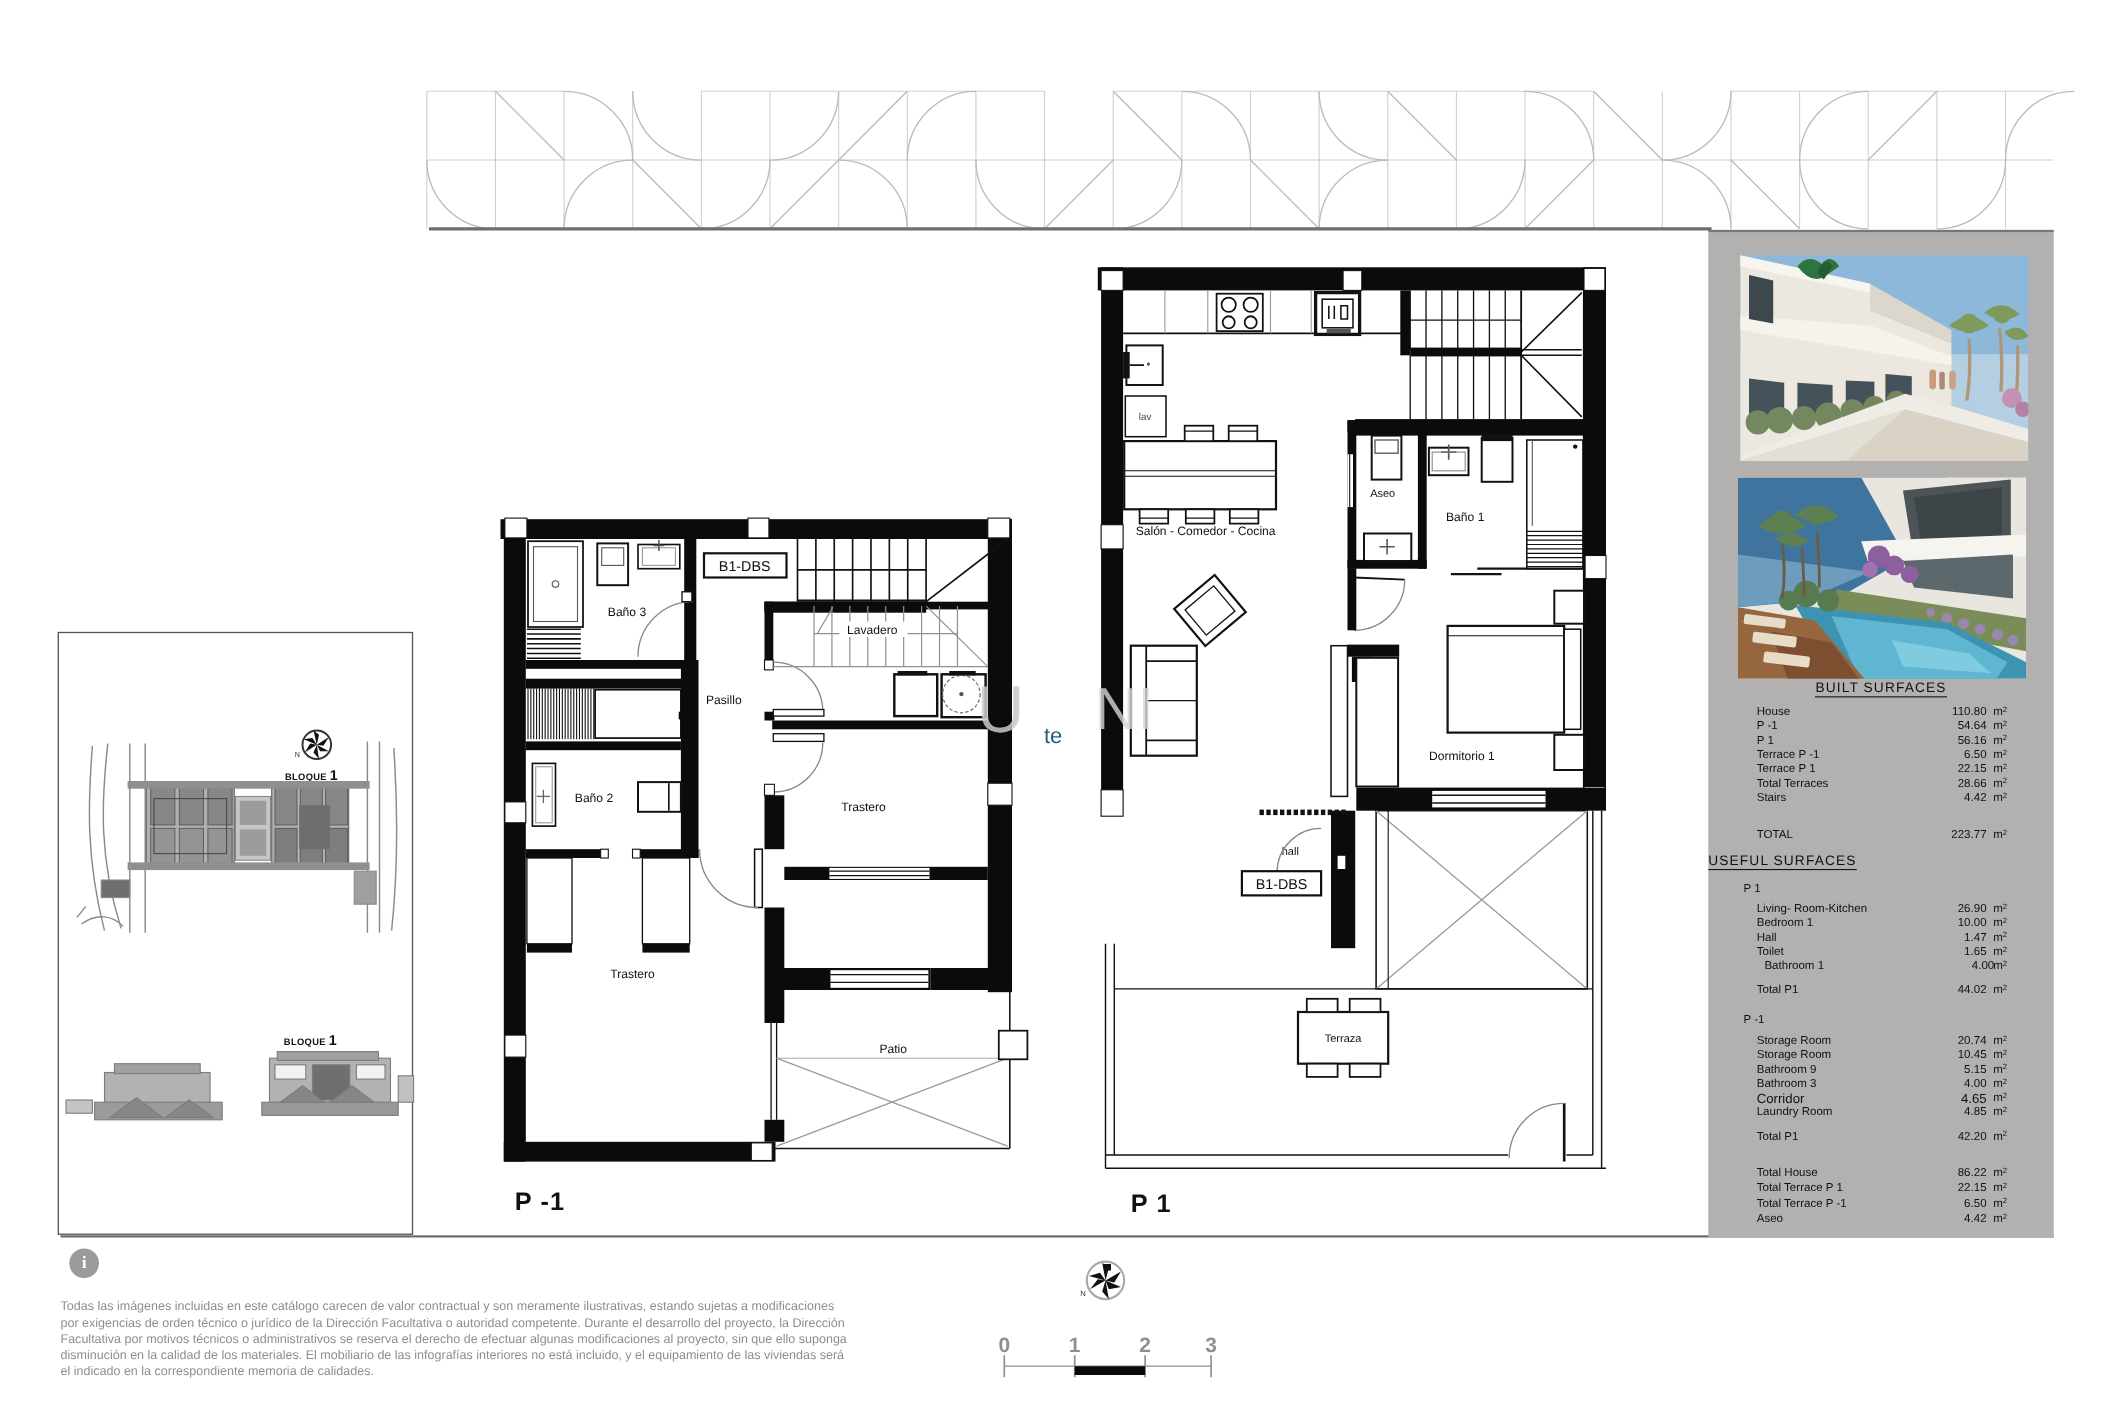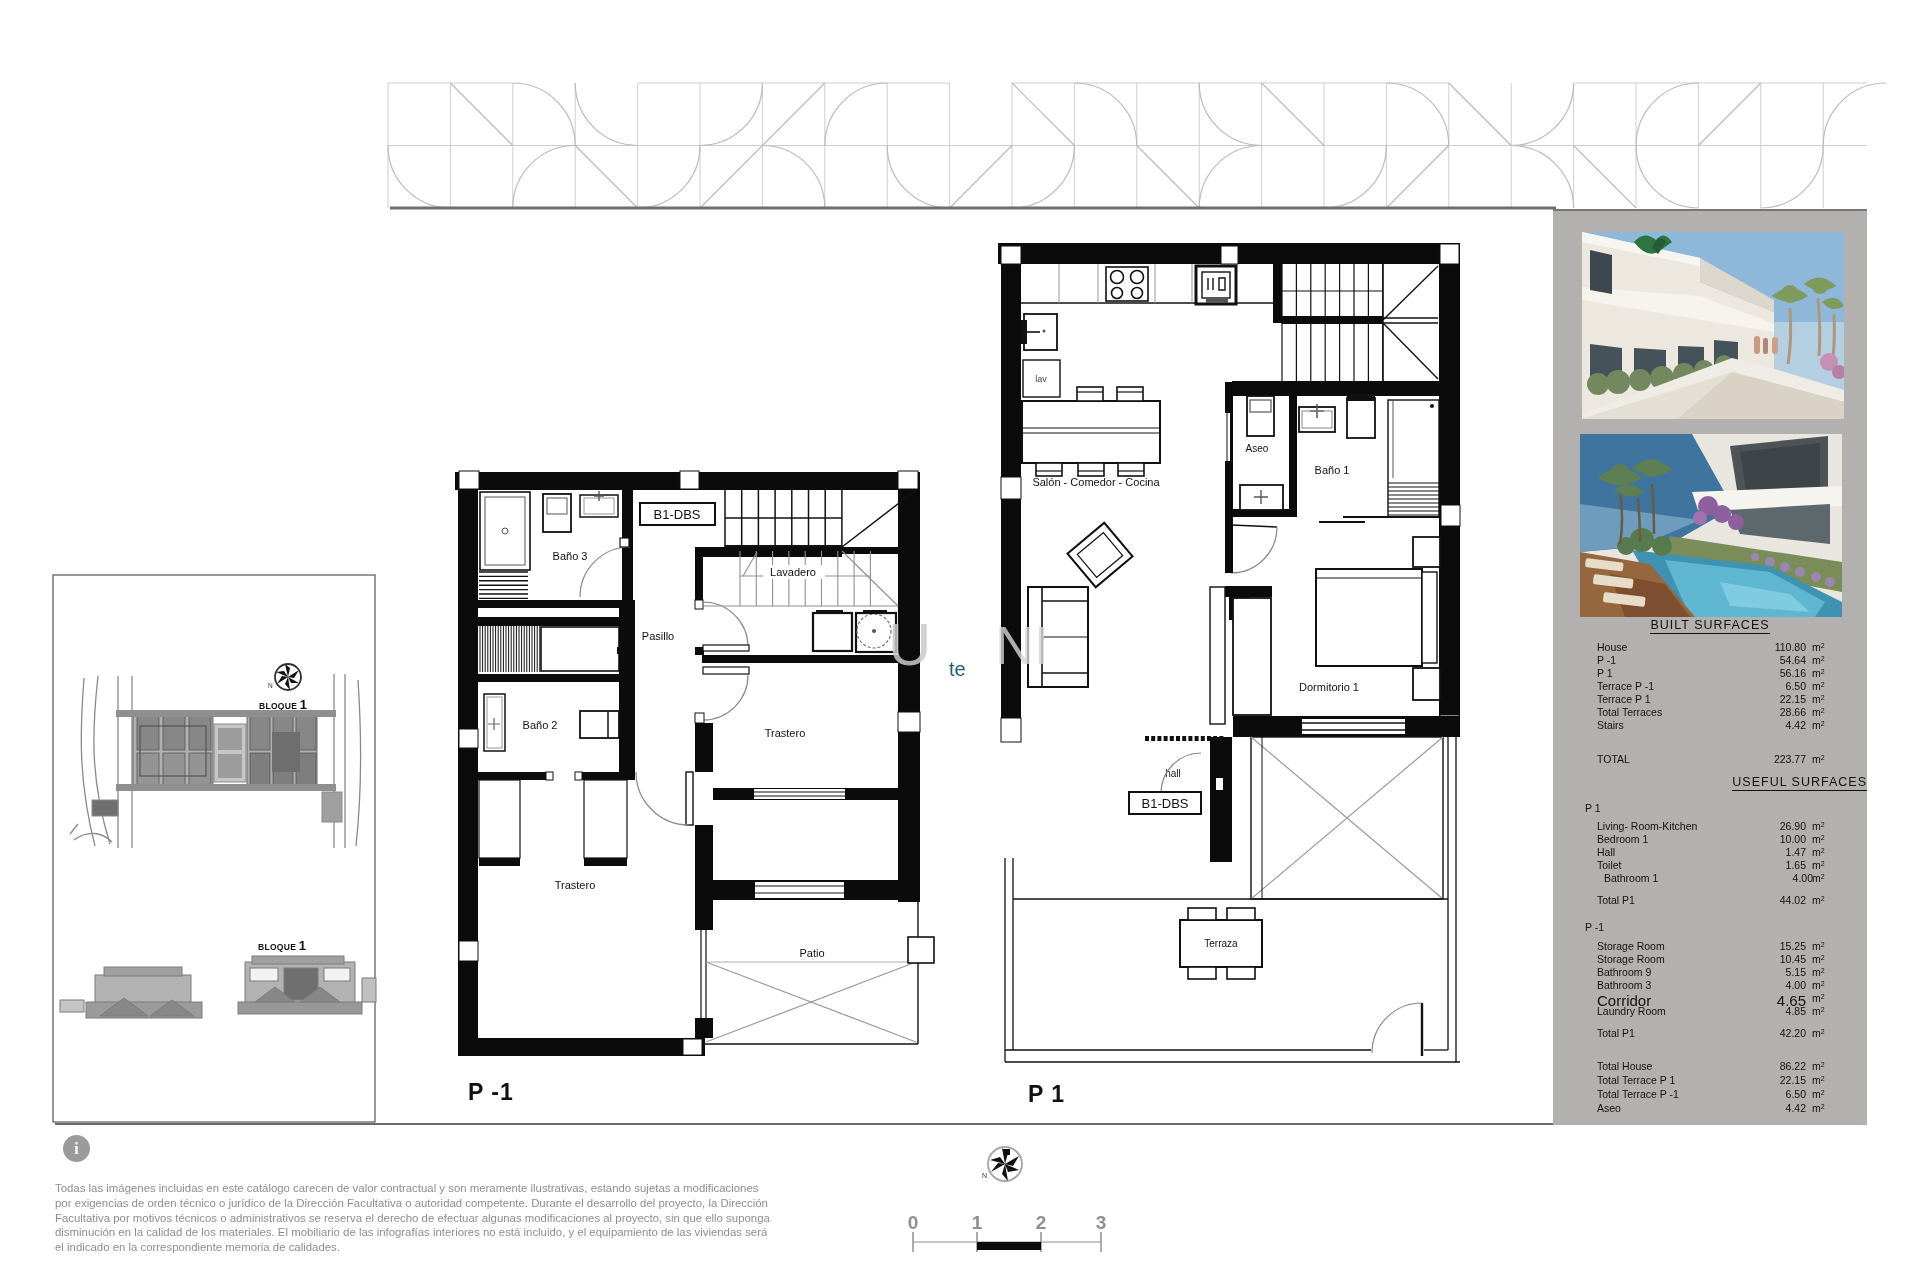--- a/index.html
+++ b/index.html
@@ -670,45 +670,45 @@
       <div class="abs" style="left:1812px;top:680px;font-size:10.5px;color:#111">m<span style="font-size:7px;vertical-align:3px">2</span></div>
 <div class="abs" style="left:1597px;top:693px;width:209px;height:13px;font-size:10.5px;color:#111"><span>Terrace  P 1</span><span style="position:absolute;right:0">22.15</span></div>
       <div class="abs" style="left:1812px;top:693px;font-size:10.5px;color:#111">m<span style="font-size:7px;vertical-align:3px">2</span></div>
 <div class="abs" style="left:1597px;top:706px;width:209px;height:13px;font-size:10.5px;color:#111"><span>Total Terraces</span><span style="position:absolute;right:0">28.66</span></div>
       <div class="abs" style="left:1812px;top:706px;font-size:10.5px;color:#111">m<span style="font-size:7px;vertical-align:3px">2</span></div>
 <div class="abs" style="left:1597px;top:719px;width:209px;height:13px;font-size:10.5px;color:#111"><span>Stairs</span><span style="position:absolute;right:0">4.42</span></div>
       <div class="abs" style="left:1812px;top:719px;font-size:10.5px;color:#111">m<span style="font-size:7px;vertical-align:3px">2</span></div>
 <div class="abs" style="left:1597px;top:753px;width:209px;height:13px;font-size:10.5px;color:#111"><span>TOTAL</span><span style="position:absolute;right:0">223.77</span></div>
       <div class="abs" style="left:1812px;top:753px;font-size:10.5px;color:#111">m<span style="font-size:7px;vertical-align:3px">2</span></div>
 </div>
-<div class="abs" style="left:1553px;top:775px;width:314px;text-align:right;letter-spacing:1px;color:#111;font-size:12.5px"><span style="border-bottom:1.5px solid #111;padding-bottom:1px">USEFUL  SURFACES</span></div>
+<div class="abs" style="left:1553px;top:775px;width:314px;text-align:left;letter-spacing:1px;color:#111;font-size:12.5px"><span style="border-bottom:1.5px solid #111;padding-bottom:1px">USEFUL  SURFACES</span></div>
 <div>
 <div class="abs" style="left:1585px;top:802px;font-size:10.5px;color:#111">P 1</div>
 <div class="abs" style="left:1597px;top:820px;width:209px;height:13px;font-size:10.5px;color:#111"><span>Living- Room-Kitchen</span><span style="position:absolute;right:0">26.90</span></div>
       <div class="abs" style="left:1812px;top:820px;font-size:10.5px;color:#111">m<span style="font-size:7px;vertical-align:3px">2</span></div>
 <div class="abs" style="left:1597px;top:833px;width:209px;height:13px;font-size:10.5px;color:#111"><span>Bedroom 1</span><span style="position:absolute;right:0">10.00</span></div>
       <div class="abs" style="left:1812px;top:833px;font-size:10.5px;color:#111">m<span style="font-size:7px;vertical-align:3px">2</span></div>
 <div class="abs" style="left:1597px;top:846px;width:209px;height:13px;font-size:10.5px;color:#111"><span>Hall</span><span style="position:absolute;right:0">1.47</span></div>
       <div class="abs" style="left:1812px;top:846px;font-size:10.5px;color:#111">m<span style="font-size:7px;vertical-align:3px">2</span></div>
 <div class="abs" style="left:1597px;top:859px;width:209px;height:13px;font-size:10.5px;color:#111"><span>Toilet</span><span style="position:absolute;right:0">1.65</span></div>
       <div class="abs" style="left:1812px;top:859px;font-size:10.5px;color:#111">m<span style="font-size:7px;vertical-align:3px">2</span></div>
 <div class="abs" style="left:1604px;top:872px;width:209px;height:13px;font-size:10.5px;color:#111"><span>Bathroom 1</span><span style="position:absolute;right:0">4.00</span></div>
       <div class="abs" style="left:1812px;top:872px;font-size:10.5px;color:#111">m<span style="font-size:7px;vertical-align:3px">2</span></div>
 <div class="abs" style="left:1597px;top:894px;width:209px;height:13px;font-size:10.5px;color:#111"><span>Total  P1</span><span style="position:absolute;right:0">44.02</span></div>
       <div class="abs" style="left:1812px;top:894px;font-size:10.5px;color:#111">m<span style="font-size:7px;vertical-align:3px">2</span></div>
 <div class="abs" style="left:1585px;top:921px;font-size:10.5px;color:#111">P -1</div>
-<div class="abs" style="left:1597px;top:940px;width:209px;height:13px;font-size:10.5px;color:#111"><span>Storage Room</span><span style="position:absolute;right:0">15.25</span></div>
+<div class="abs" style="left:1597px;top:940px;width:209px;height:13px;font-size:10.5px;color:#111"><span>Storage Room</span><span style="position:absolute;right:0">20.74</span></div>
       <div class="abs" style="left:1812px;top:940px;font-size:10.5px;color:#111">m<span style="font-size:7px;vertical-align:3px">2</span></div>
 <div class="abs" style="left:1597px;top:953px;width:209px;height:13px;font-size:10.5px;color:#111"><span>Storage Room</span><span style="position:absolute;right:0">10.45</span></div>
       <div class="abs" style="left:1812px;top:953px;font-size:10.5px;color:#111">m<span style="font-size:7px;vertical-align:3px">2</span></div>
 <div class="abs" style="left:1597px;top:966px;width:209px;height:13px;font-size:10.5px;color:#111"><span>Bathroom 9</span><span style="position:absolute;right:0">5.15</span></div>
       <div class="abs" style="left:1812px;top:966px;font-size:10.5px;color:#111">m<span style="font-size:7px;vertical-align:3px">2</span></div>
 <div class="abs" style="left:1597px;top:979px;width:209px;height:13px;font-size:10.5px;color:#111"><span>Bathroom 3</span><span style="position:absolute;right:0">4.00</span></div>
       <div class="abs" style="left:1812px;top:979px;font-size:10.5px;color:#111">m<span style="font-size:7px;vertical-align:3px">2</span></div>
-<div class="abs" style="left:1597px;top:992px;width:209px;height:13px;font-size:15px;color:#111"><span>Corridor</span><span style="position:absolute;right:0">4.65</span></div>
+<div class="abs" style="left:1597px;top:992px;width:209px;height:13px;font-size:12px;color:#111"><span>Corridor</span><span style="position:absolute;right:0">4.65</span></div>
       <div class="abs" style="left:1812px;top:992px;font-size:10.5px;color:#111">m<span style="font-size:7px;vertical-align:3px">2</span></div>
 <div class="abs" style="left:1597px;top:1005px;width:209px;height:13px;font-size:10.5px;color:#111"><span>Laundry Room</span><span style="position:absolute;right:0">4.85</span></div>
       <div class="abs" style="left:1812px;top:1005px;font-size:10.5px;color:#111">m<span style="font-size:7px;vertical-align:3px">2</span></div>
 <div class="abs" style="left:1597px;top:1027px;width:209px;height:13px;font-size:10.5px;color:#111"><span>Total  P1</span><span style="position:absolute;right:0">42.20</span></div>
       <div class="abs" style="left:1812px;top:1027px;font-size:10.5px;color:#111">m<span style="font-size:7px;vertical-align:3px">2</span></div>
 <div class="abs" style="left:1597px;top:1060px;width:209px;height:13px;font-size:10.5px;color:#111"><span>Total  House</span><span style="position:absolute;right:0">86.22</span></div>
       <div class="abs" style="left:1812px;top:1060px;font-size:10.5px;color:#111">m<span style="font-size:7px;vertical-align:3px">2</span></div>
 <div class="abs" style="left:1597px;top:1074px;width:209px;height:13px;font-size:10.5px;color:#111"><span>Total  Terrace  P 1</span><span style="position:absolute;right:0">22.15</span></div>
       <div class="abs" style="left:1812px;top:1074px;font-size:10.5px;color:#111">m<span style="font-size:7px;vertical-align:3px">2</span></div>
 <div class="abs" style="left:1597px;top:1088px;width:209px;height:13px;font-size:10.5px;color:#111"><span>Total  Terrace  P -1</span><span style="position:absolute;right:0">6.50</span></div>

